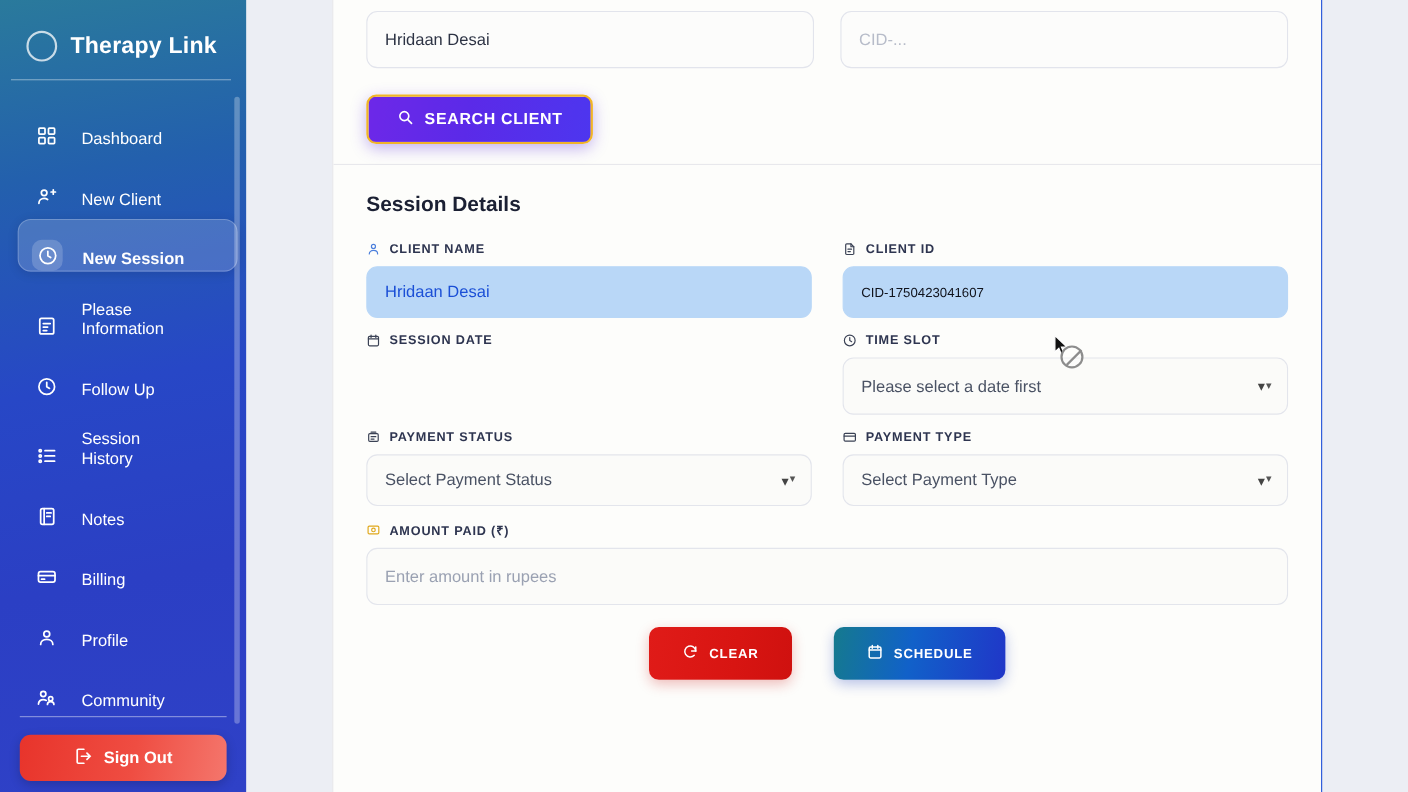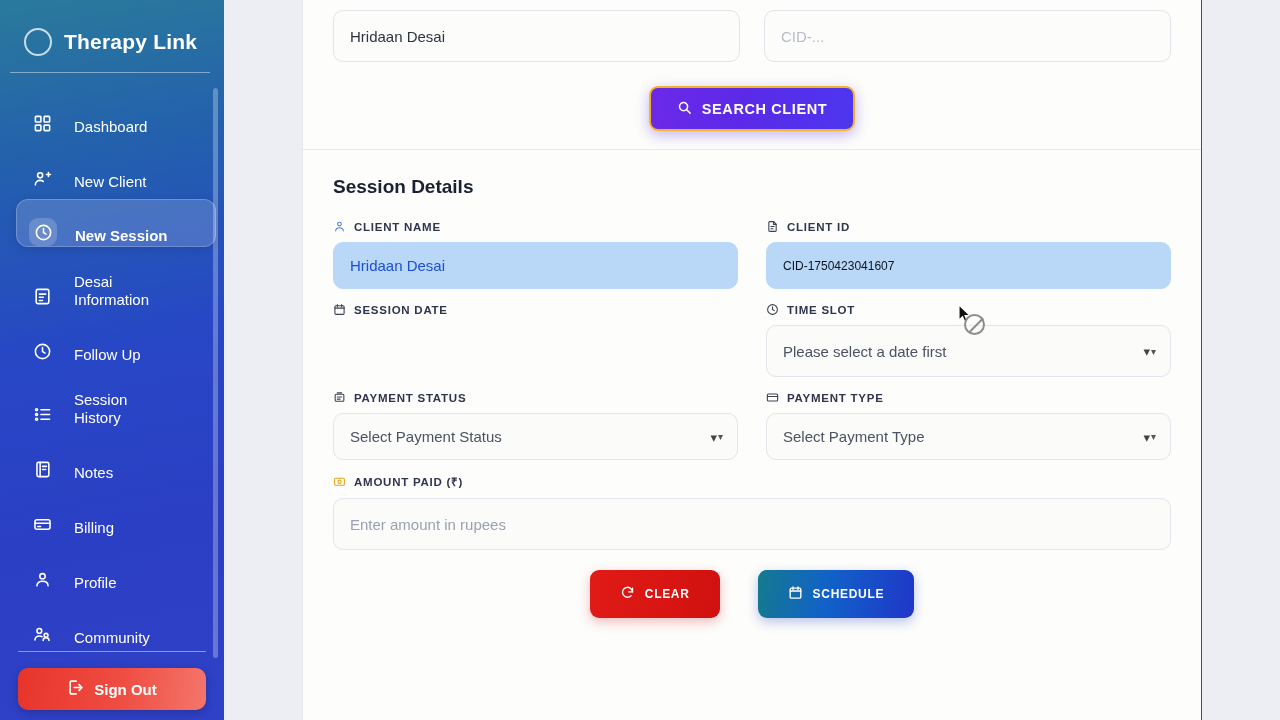--- a/index.html
+++ b/index.html
@@ -99,21 +99,21 @@
   .srch-field {
     flex: 1; height: 52px;
     border: 1px solid #e2e4ec;
     border-radius: 10px;
     background: #fcfcfb;
     display: flex; align-items: center;
     padding: 0 16px;
     font-size: 15px; color: #2d3344;
   }
   .srch-field.placeholder { color: #b7bcc9; }
-  .search-btn-wrap { display: flex; justify-content: center; margin-top: 24px; }
+  .search-btn-wrap { display: flex; margin-top: 24px; }
   .search-btn {
     display: inline-flex; align-items: center; gap: 10px;
     height: 45px; padding: 0 26px;
     border-radius: 9px;
     background: linear-gradient(100deg, #6d28e8 0%, #5b2ae8 45%, #4d36ef 100%);
     color: #fff; font-size: 14.5px; font-weight: 700; letter-spacing: .6px;
     border: 2px solid #f0b429;
     box-shadow: 0 4px 14px rgba(90,40,220,.35);
     cursor: pointer;
   }
@@ -234,21 +234,21 @@
         <span class="sb-label">New Session</span>
       </div>
 
       <div class="sb-item two-line">
         <span class="sb-ic">
             <svg width="19" height="19" viewBox="0 0 24 24" fill="none" stroke="#fff" stroke-width="2" stroke-linecap="round">
               <rect x="4" y="3" width="16" height="18" rx="2"></rect>
               <path d="M8 9h8M8 13h5M8 17h4"></path>
             </svg>
           </span>
-        <span class="sb-label">Desai
+        <span class="sb-label">Please
 Information</span>
       </div>
 
       <div class="sb-item">
         <span class="sb-ic">
             <svg width="19" height="19" viewBox="0 0 24 24" fill="none" stroke="#fff" stroke-width="2" stroke-linecap="round">
               <circle cx="12" cy="12" r="9"></circle>
               <path d="M12 7v5l3.2 2"></path>
             </svg>
           </span>

